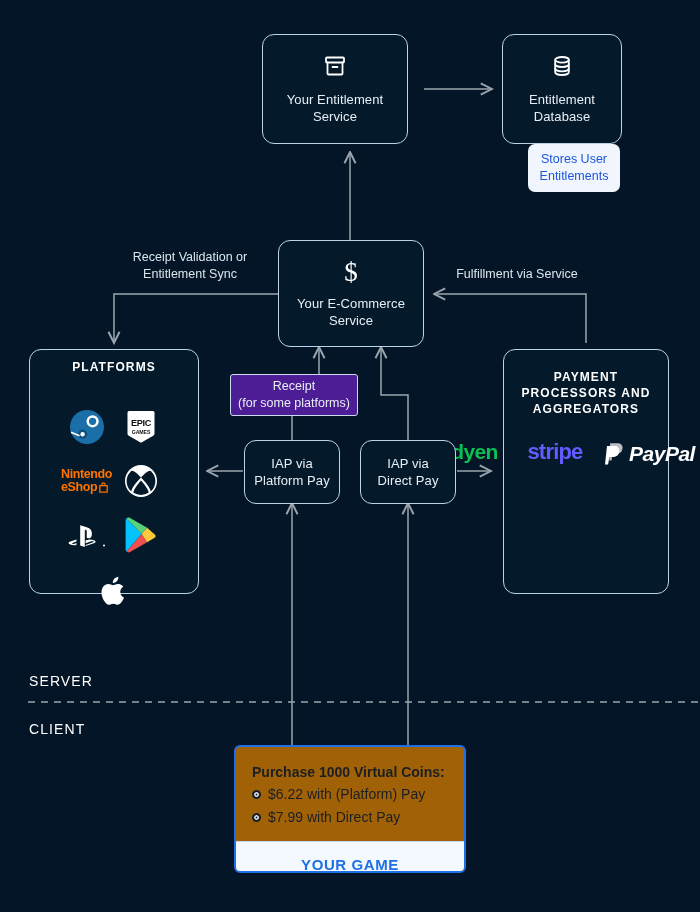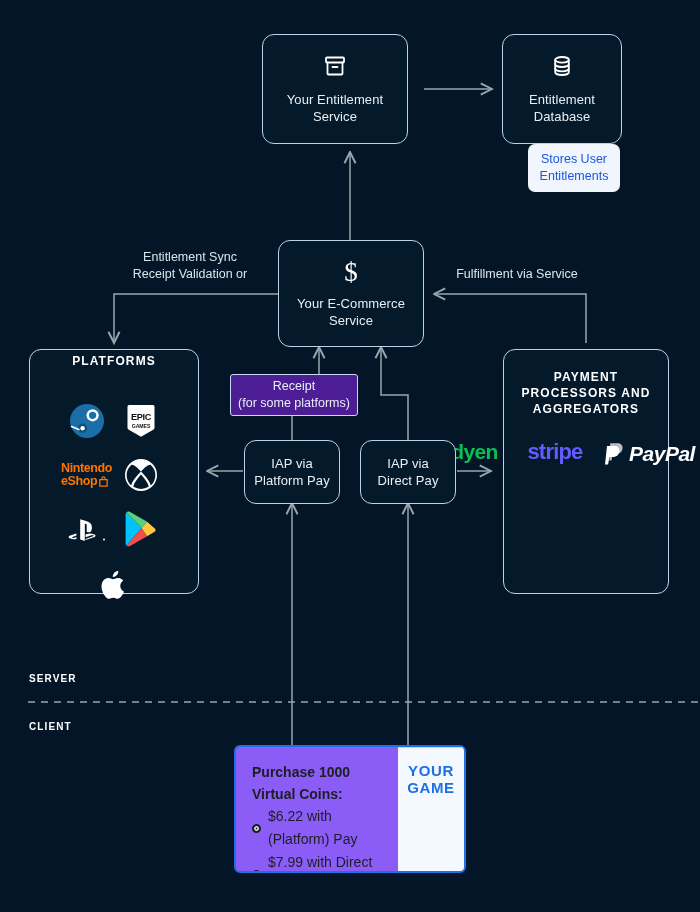--- a/index.html
+++ b/index.html
@@ -58,36 +58,36 @@
   .edge-label {
     position: absolute;
     color: #dbe5ec;
     font-size: 12.5px; line-height: 17px;
     text-align: center;
   }
 
   .zone-label {
     position: absolute;
     color: #ffffff;
-    font-size: 10px;
-    font-weight: 700;
+    font-size: 14px;
+    font-weight: 400;
     letter-spacing: 1.1px;
   }
 
   .logo-grid { display: flex; flex-wrap: wrap; justify-content: center; }
   .logo-cell { display: flex; align-items: center; justify-content: center; }
 
   
   #game-panel {
     position: absolute;
     border: 2px solid #1f6fe5;
     border-radius: 6px;
-    background: #8b5cf6;
+    background: #a16207;
     overflow: hidden;
-    display: flex; flex-direction: row;
+    display: flex; flex-direction: column;
   }
   #game-panel .offer {
     padding: 14px 16px 12px 16px;
     color: #1b1f24;
   }
   #game-panel .offer-title { font-size: 14px; font-weight: 700; line-height: 22px; }
   #game-panel .offer-opt { font-size: 14px; line-height: 23px; display: flex; align-items: center; }
   #game-panel .radio {
     width: 9px; height: 9px; border-radius: 50%;
     border: 2px solid #1b1f24; background: #1b1f24;
@@ -175,27 +175,27 @@
     <div>Entitlements</div>
   </div>
 
   <div class="node" id="n-ecom" style="left:278px; top:240px; width:146px; height:107px;">
     <span class="icon" style="font-size:27px; font-weight:400; color:#ffffff; line-height:27px; font-family:'Liberation Serif', serif;">$</span>
     <div class="label">Your E-Commerce</div>
     <div class="label">Service</div>
   </div>
 
   <div class="edge-label" style="left:110px; top:249px; width:160px;">
+    <div>Receipt Validation or</div>
     <div>Entitlement Sync</div>
-    <div>Receipt Validation or</div>
   </div>
 
   <div class="edge-label" style="left:436px; top:266px; width:162px;">Fulfillment via Service</div>
 
-  <div class="node" id="g-platforms" style="left:29px; top:349px; width:170px; height:245px; justify-content:flex-start; padding-top:3px;">
+  <div class="node" id="g-platforms" style="left:29px; top:349px; width:170px; height:245px; justify-content:flex-start; padding-top:9px;">
     <div class="group-title">PLATFORMS</div>
 
     <div class="logo-grid" style="width:160px; margin-top:26px;">
 
       <div class="logo-cell" style="width:54px; height:52px;">
         <svg width="36" height="36" viewBox="0 0 36 36">
           <circle cx="18" cy="18" r="17" fill="#1b6fa8"></circle>
           <circle cx="18" cy="18" r="17" fill="none"></circle>
           <path d="M1.6 23.5 L11 27.4 a5.1 5.1 0 1 0 3.2 -5.6 L4.4 17.7" fill="none"></path>
           <circle cx="13.6" cy="25.2" r="4.6" fill="#0d4f7c"></circle>

